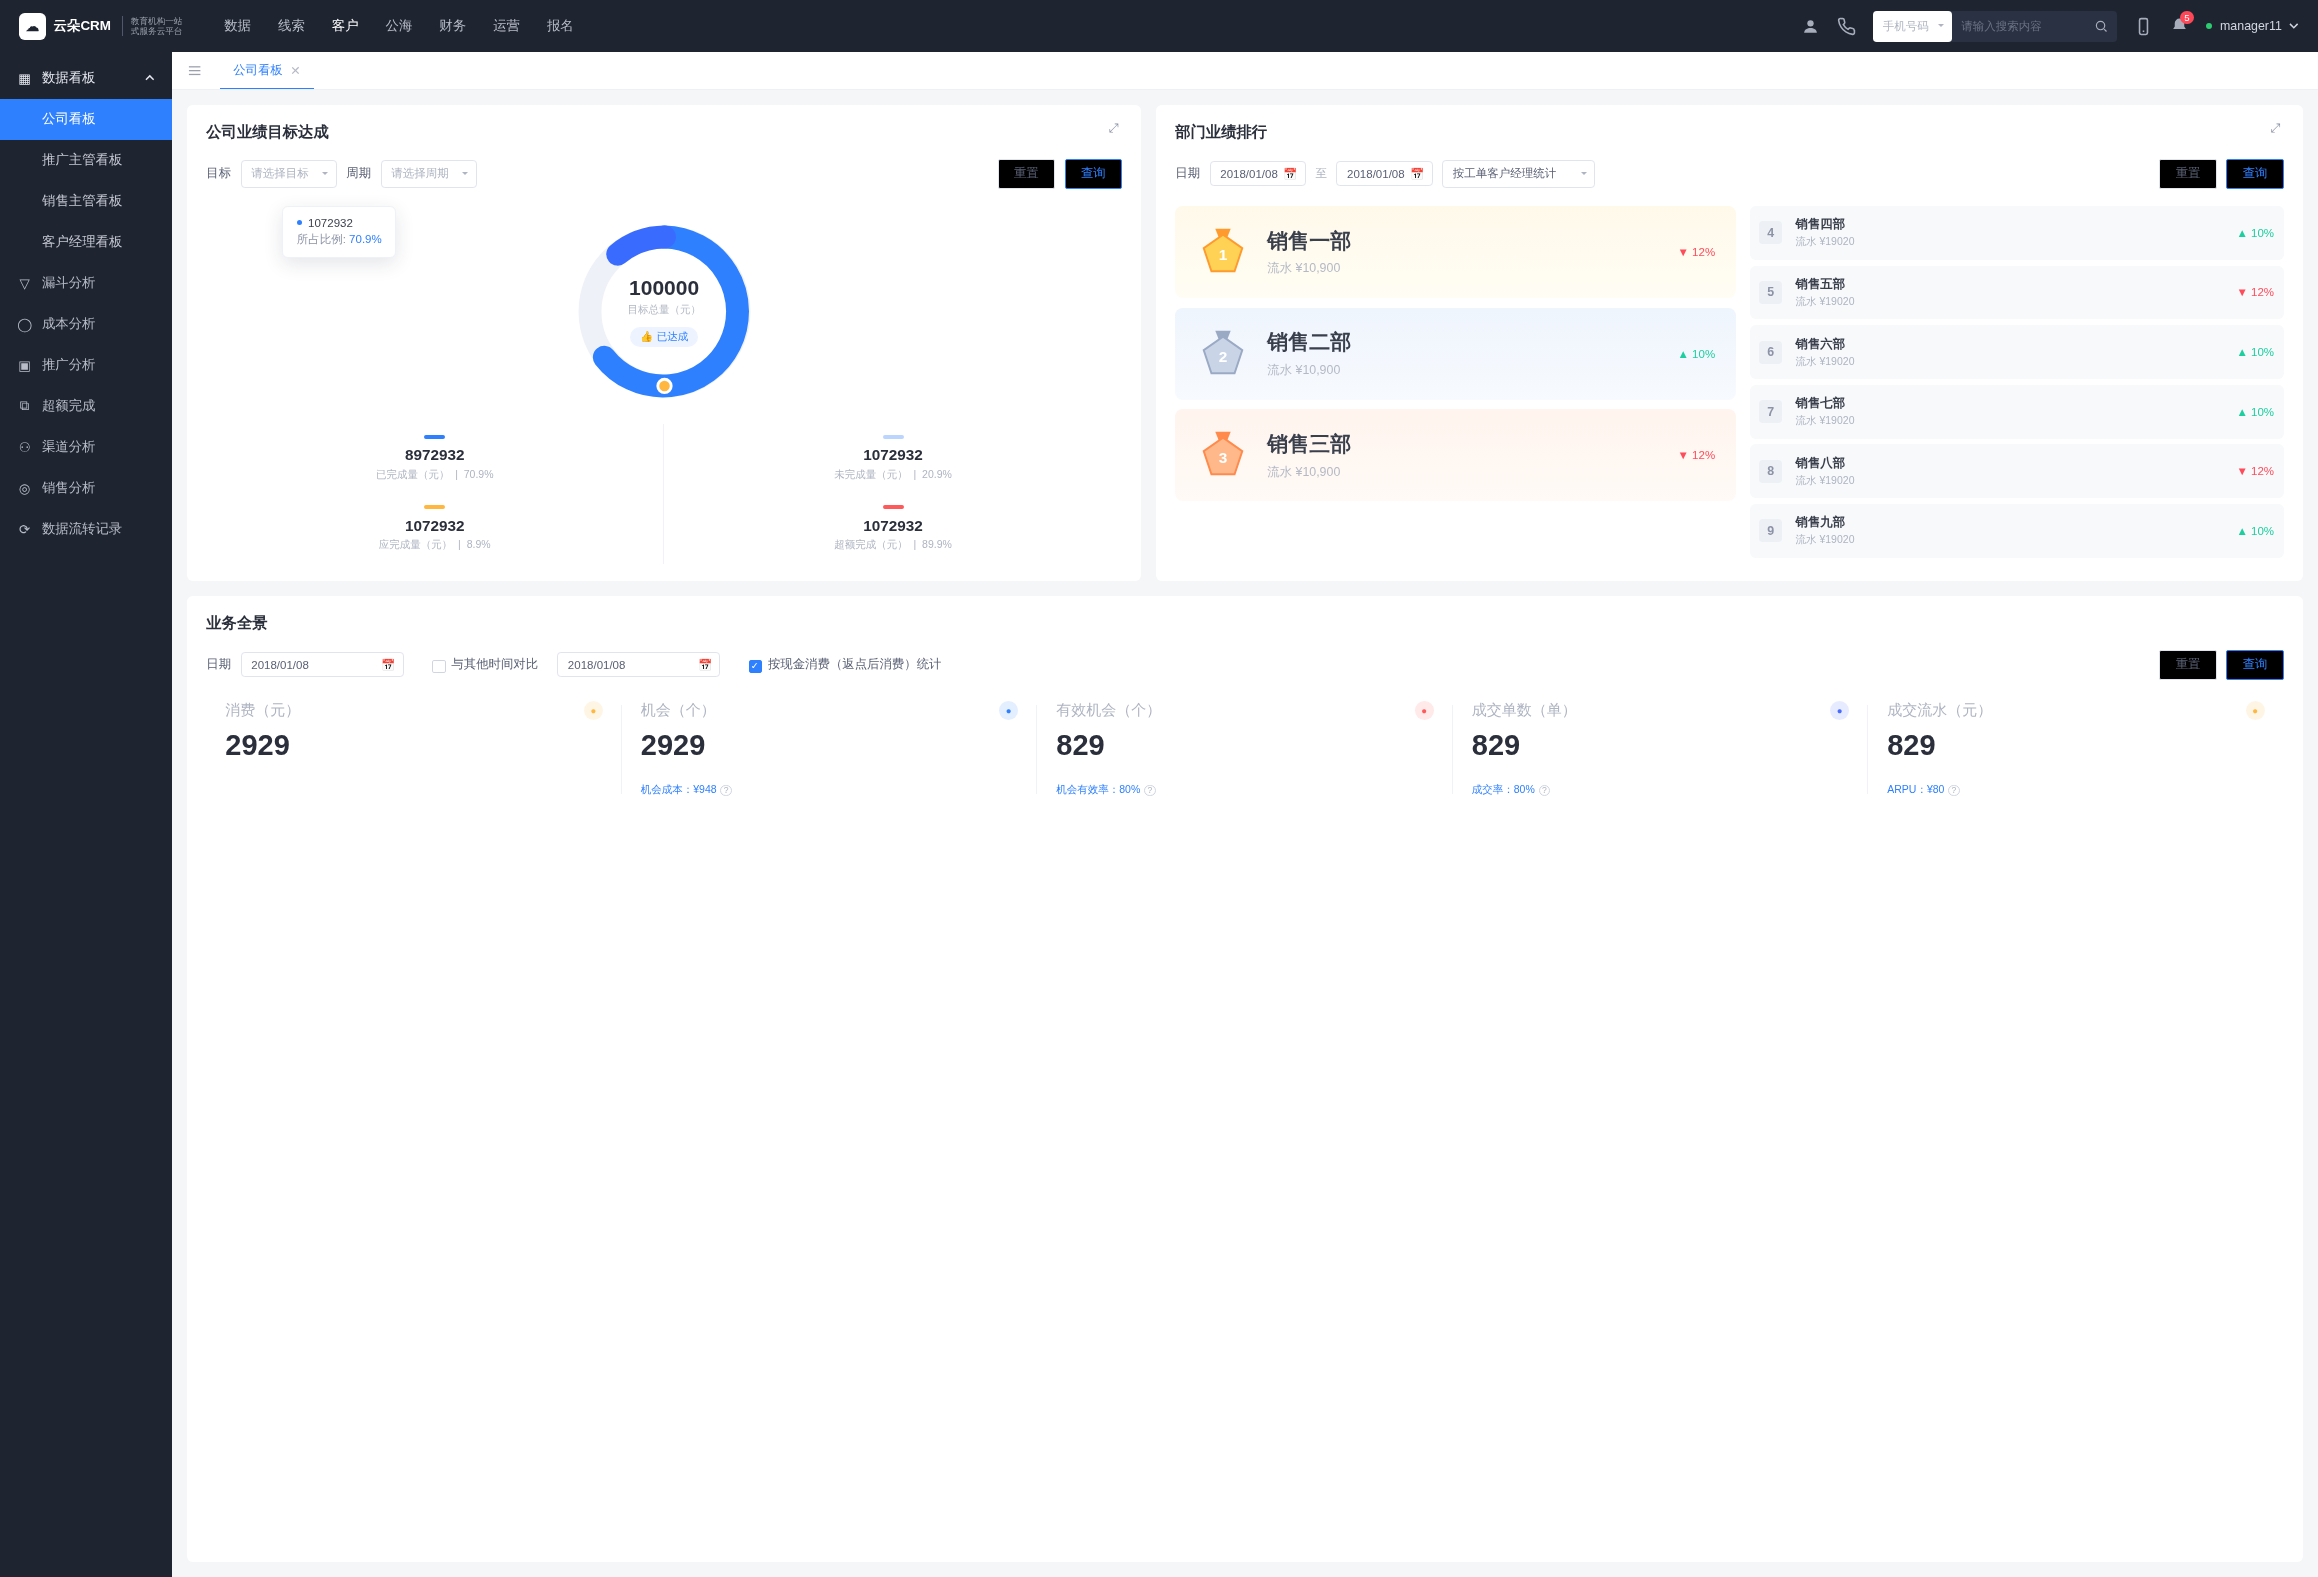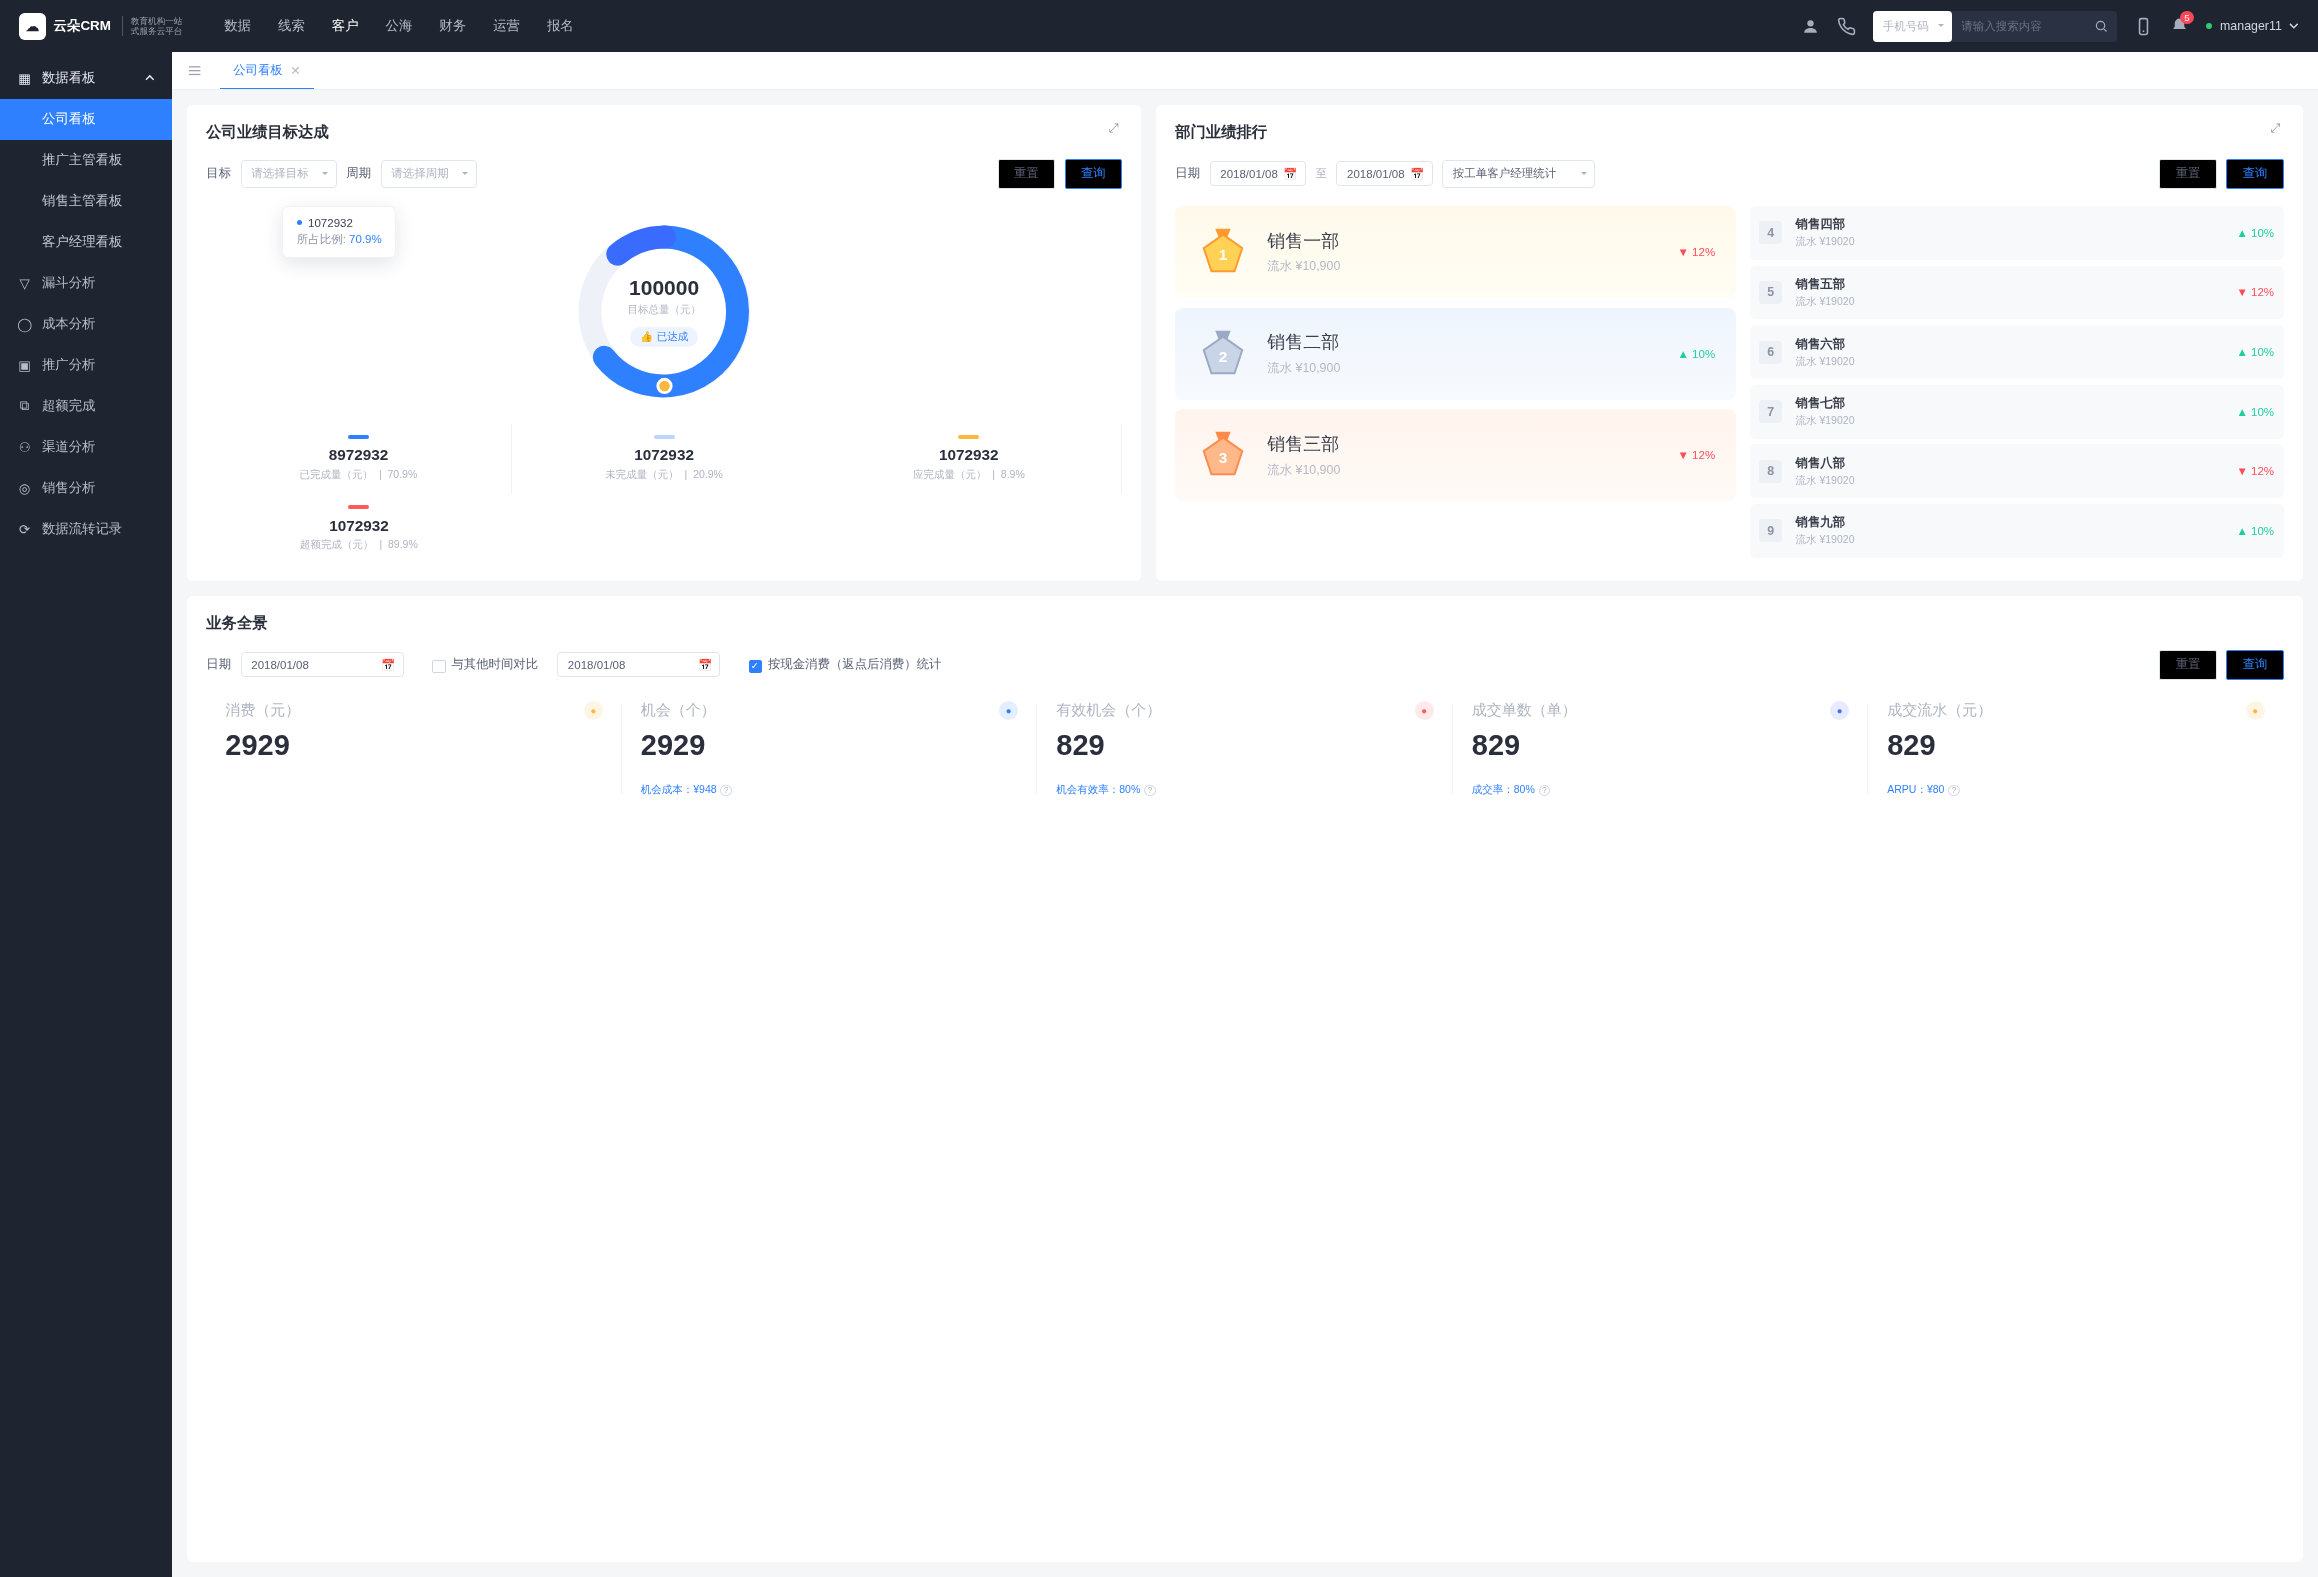--- a/index.html
+++ b/index.html
@@ -49,35 +49,35 @@
 .btn { border: 1px solid #e0e4ec; background: #000000; border-radius: 2px; padding: 5.7px 15.3px; font-size: 12.4px; color: #5a6175; cursor: pointer; }
 .btn.primary { border-color: #2f80ff; color: #2f80ff; }
 .spacer { flex: 1; }
 .goal-body { display: flex; flex-direction: column; align-items: center; position: relative; }
 .tooltip { position: absolute; left: 76px; top: 0px; background: #fff; border: 1px solid #eef1f6; box-shadow: 0 5.7px 19px rgba(30,40,70,.12); border-radius: 5.7px; padding: 9.6px 13.4px; font-size: 11.5px; z-index: 5; }
 .donut-wrap { position: relative; width: 191px; height: 191px; margin-top: 9.6px; }
 .donut-center { position: absolute; inset: 0; display: flex; flex-direction: column; align-items: center; justify-content: center; gap: 3.8px; }
 .donut-value { font-size: 21px; font-weight: 700; color: #2a2f3b; }
 .donut-label { font-size: 10.5px; color: #b0b6c3; }
 .donut-badge { margin-top: 5.7px; background: #eef4ff; color: #2f80ff; border-radius: 11.5px; padding: 2.9px 9.6px; font-size: 10.5px; display: inline-flex; align-items: center; gap: 3.8px; }
-.stats-grid { display: grid; grid-template-columns: 1fr 1fr 1fr; width: 100%; margin-top: 17px; }
+.stats-grid { display: grid; grid-template-columns: 1fr 1fr; width: 100%; margin-top: 17px; }
 .stat { text-align: center; padding: 11.5px 0; }
 .stat-bar { width: 21px; height: 3.8px; border-radius: 1.9px; margin: 0 auto 7.6px; }
 .stat-val { font-size: 15.3px; font-weight: 600; color: #2a2f3b; }
 .stat-sub { font-size: 10.5px; color: #aeb4c2; margin-top: 3.8px; }
 .stat-divider { border-right: 1px solid #f0f2f7; }
 .rank-body { display: flex; gap: 13.4px; }
 .rank-podium { flex: 1.05; display: flex; flex-direction: column; gap: 9.6px; }
 .podium-card { border-radius: 7.6px; padding: 19px 21px; display: flex; align-items: center; gap: 17px; }
 .pod1 { background: linear-gradient(180deg,#fff9ea,#fffdf4); }
 .pod2 { background: linear-gradient(180deg,#eff5fd,#f7fafe); }
 .pod3 { background: linear-gradient(180deg,#fff4ee,#fffaf6); }
 .medal { width: 54px; height: 54px; display: flex; align-items: center; justify-content: center; }
 .podium-info { flex: 1; }
-.podium-name { font-size: 18px; font-weight: 400; color: #3a3f4c; }
+.podium-name { font-size: 21px; font-weight: 700; color: #3a3f4c; }
 .podium-sub { font-size: 12.4px; color: #b4b9c5; margin-top: 5.7px; }
 .delta { display: inline-flex; align-items: center; gap: 2.9px; font-size: 11.5px; }
 .delta.down { color: #ff4c5b; }
 .delta.up { color: #1dcf9f; }
 .rank-list { flex: 1; display: flex; flex-direction: column; }
 .rank-row { display: flex; align-items: center; gap: 13.4px; padding: 10.5px 9.6px; background: #f8f9fb; border-radius: 5.7px; margin-bottom: 5.7px; }
 .rank-n { width: 23px; height: 23px; border-radius: 3.8px; background: #edf0f5; color: #8c93a6; display: flex; align-items: center; justify-content: center; font-size: 12.4px; font-weight: 600; }
 .rank-info { flex: 1; }
 .rank-name { font-size: 12.4px; font-weight: 600; color: #3a3f4c; }
 .rank-sub { font-size: 10.5px; color: #aeb4c2; margin-top: 1.9px; }

